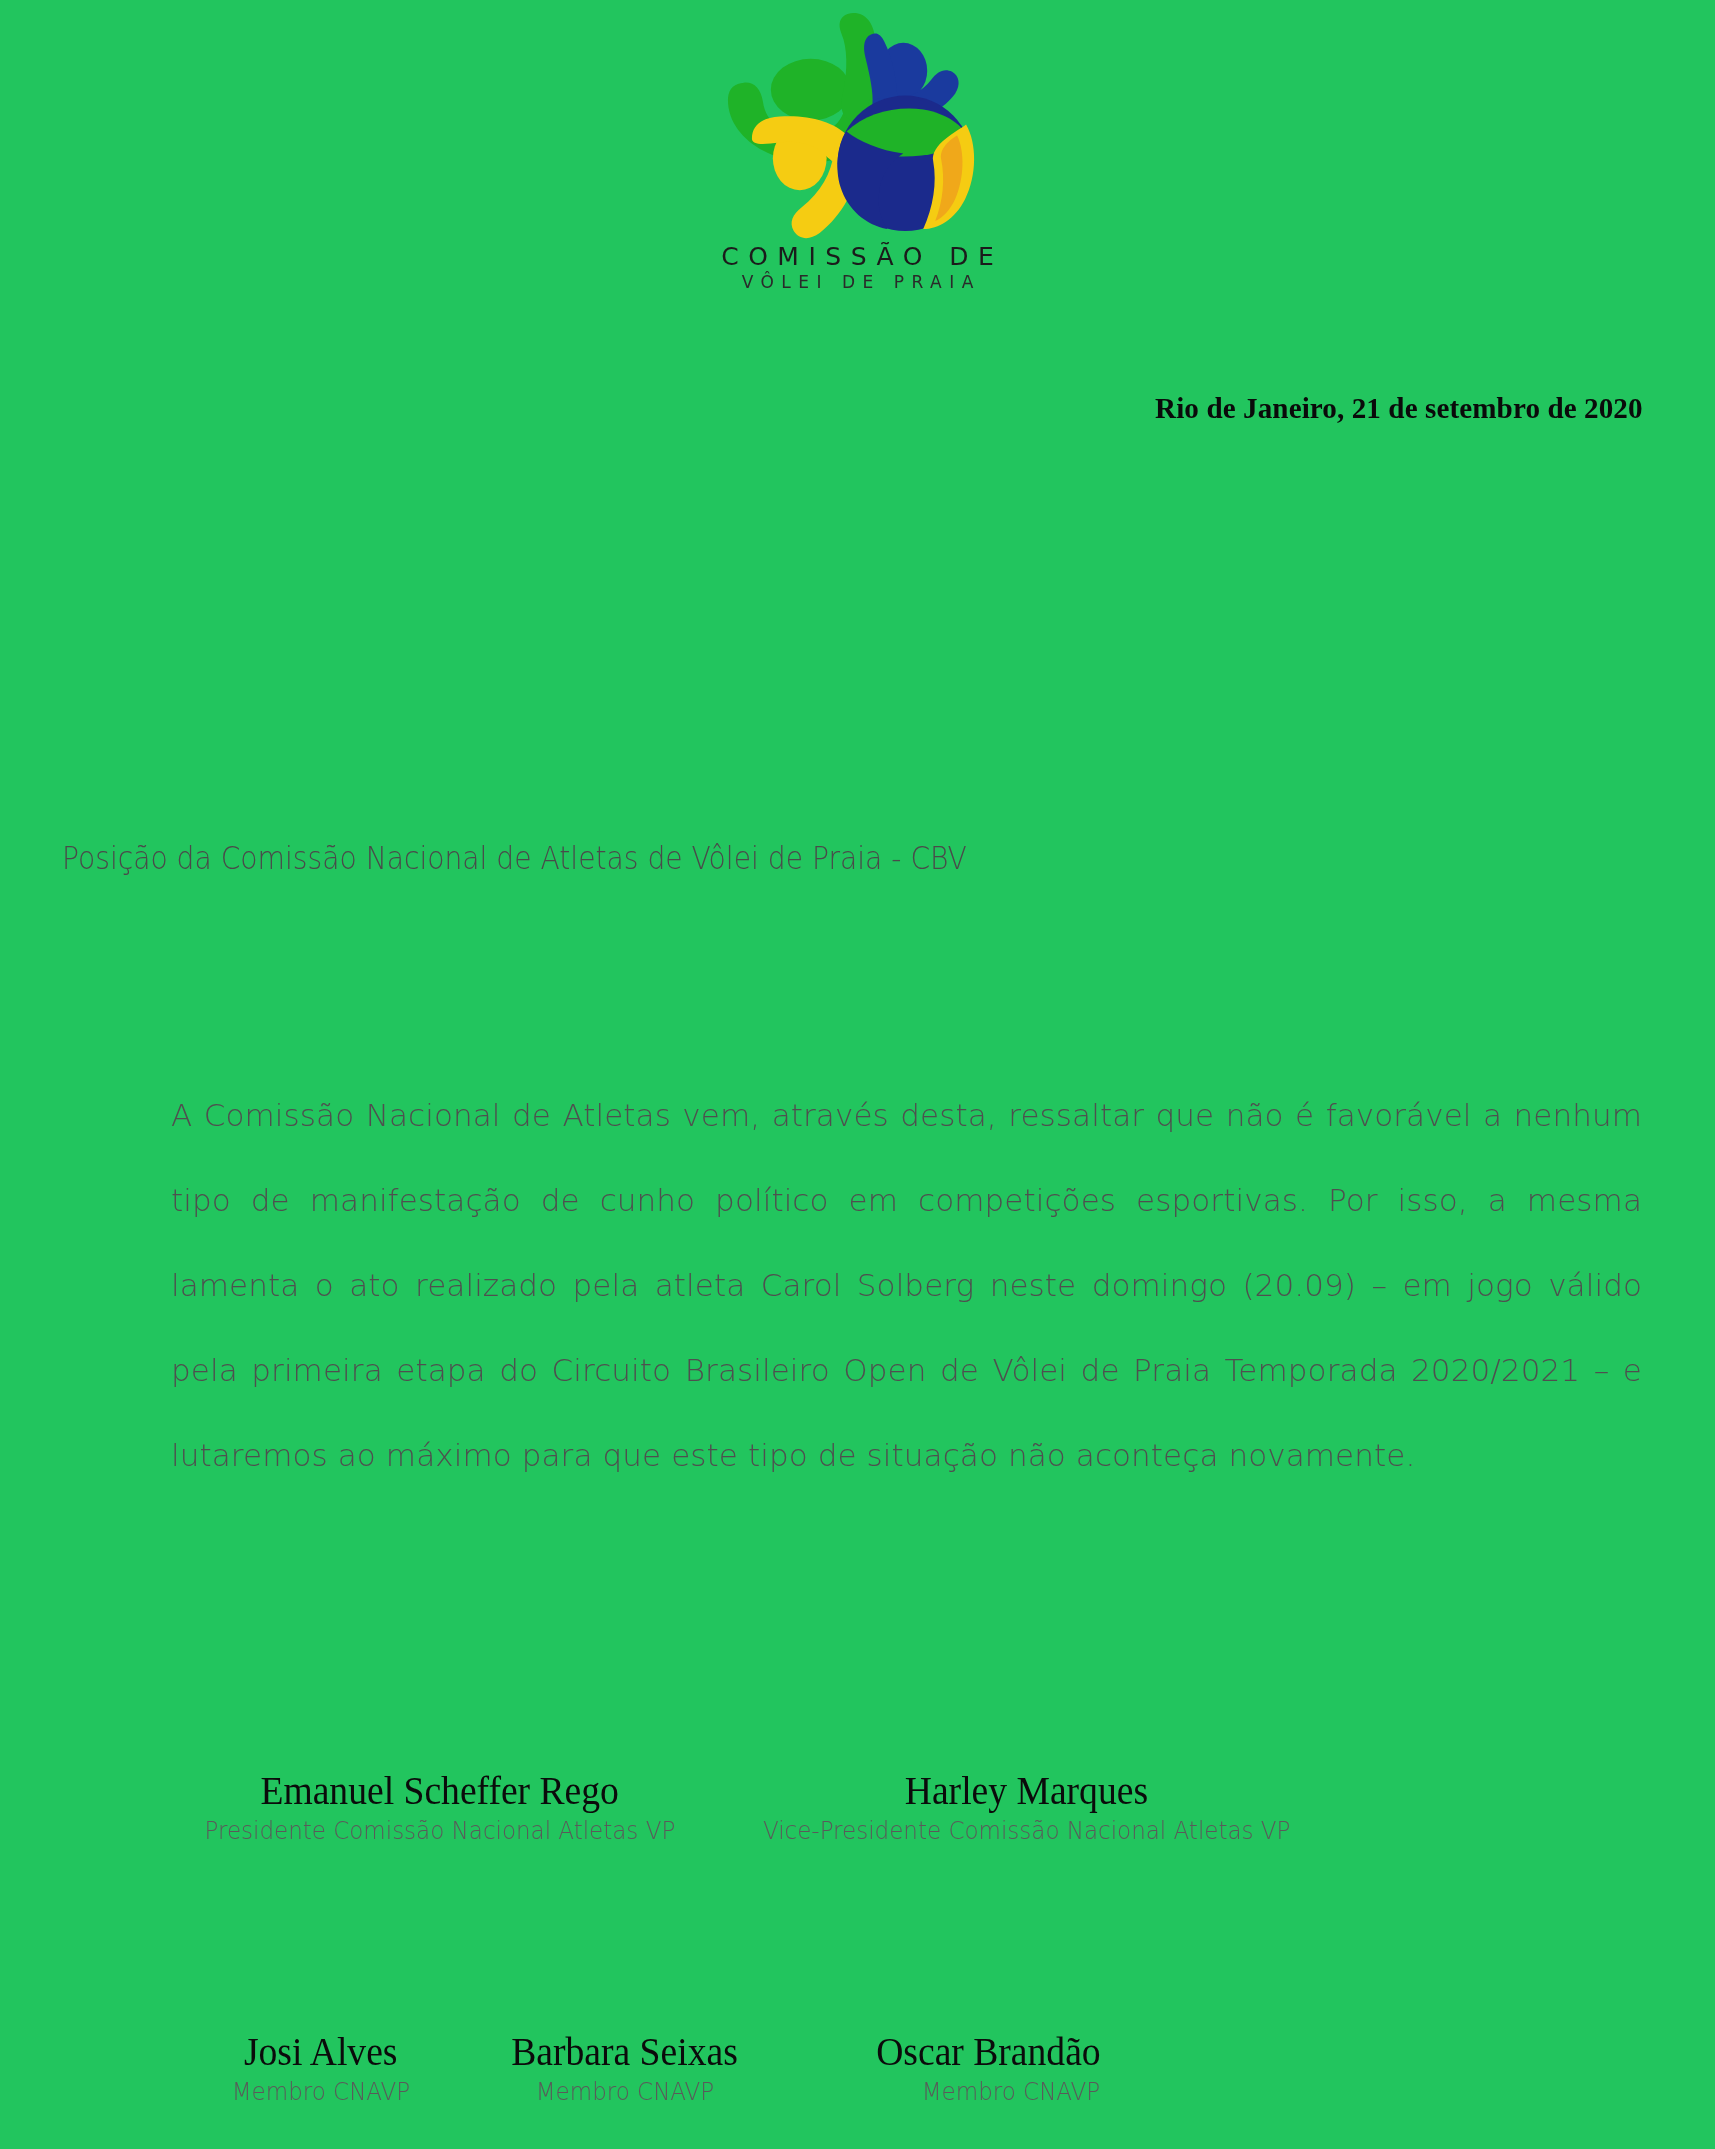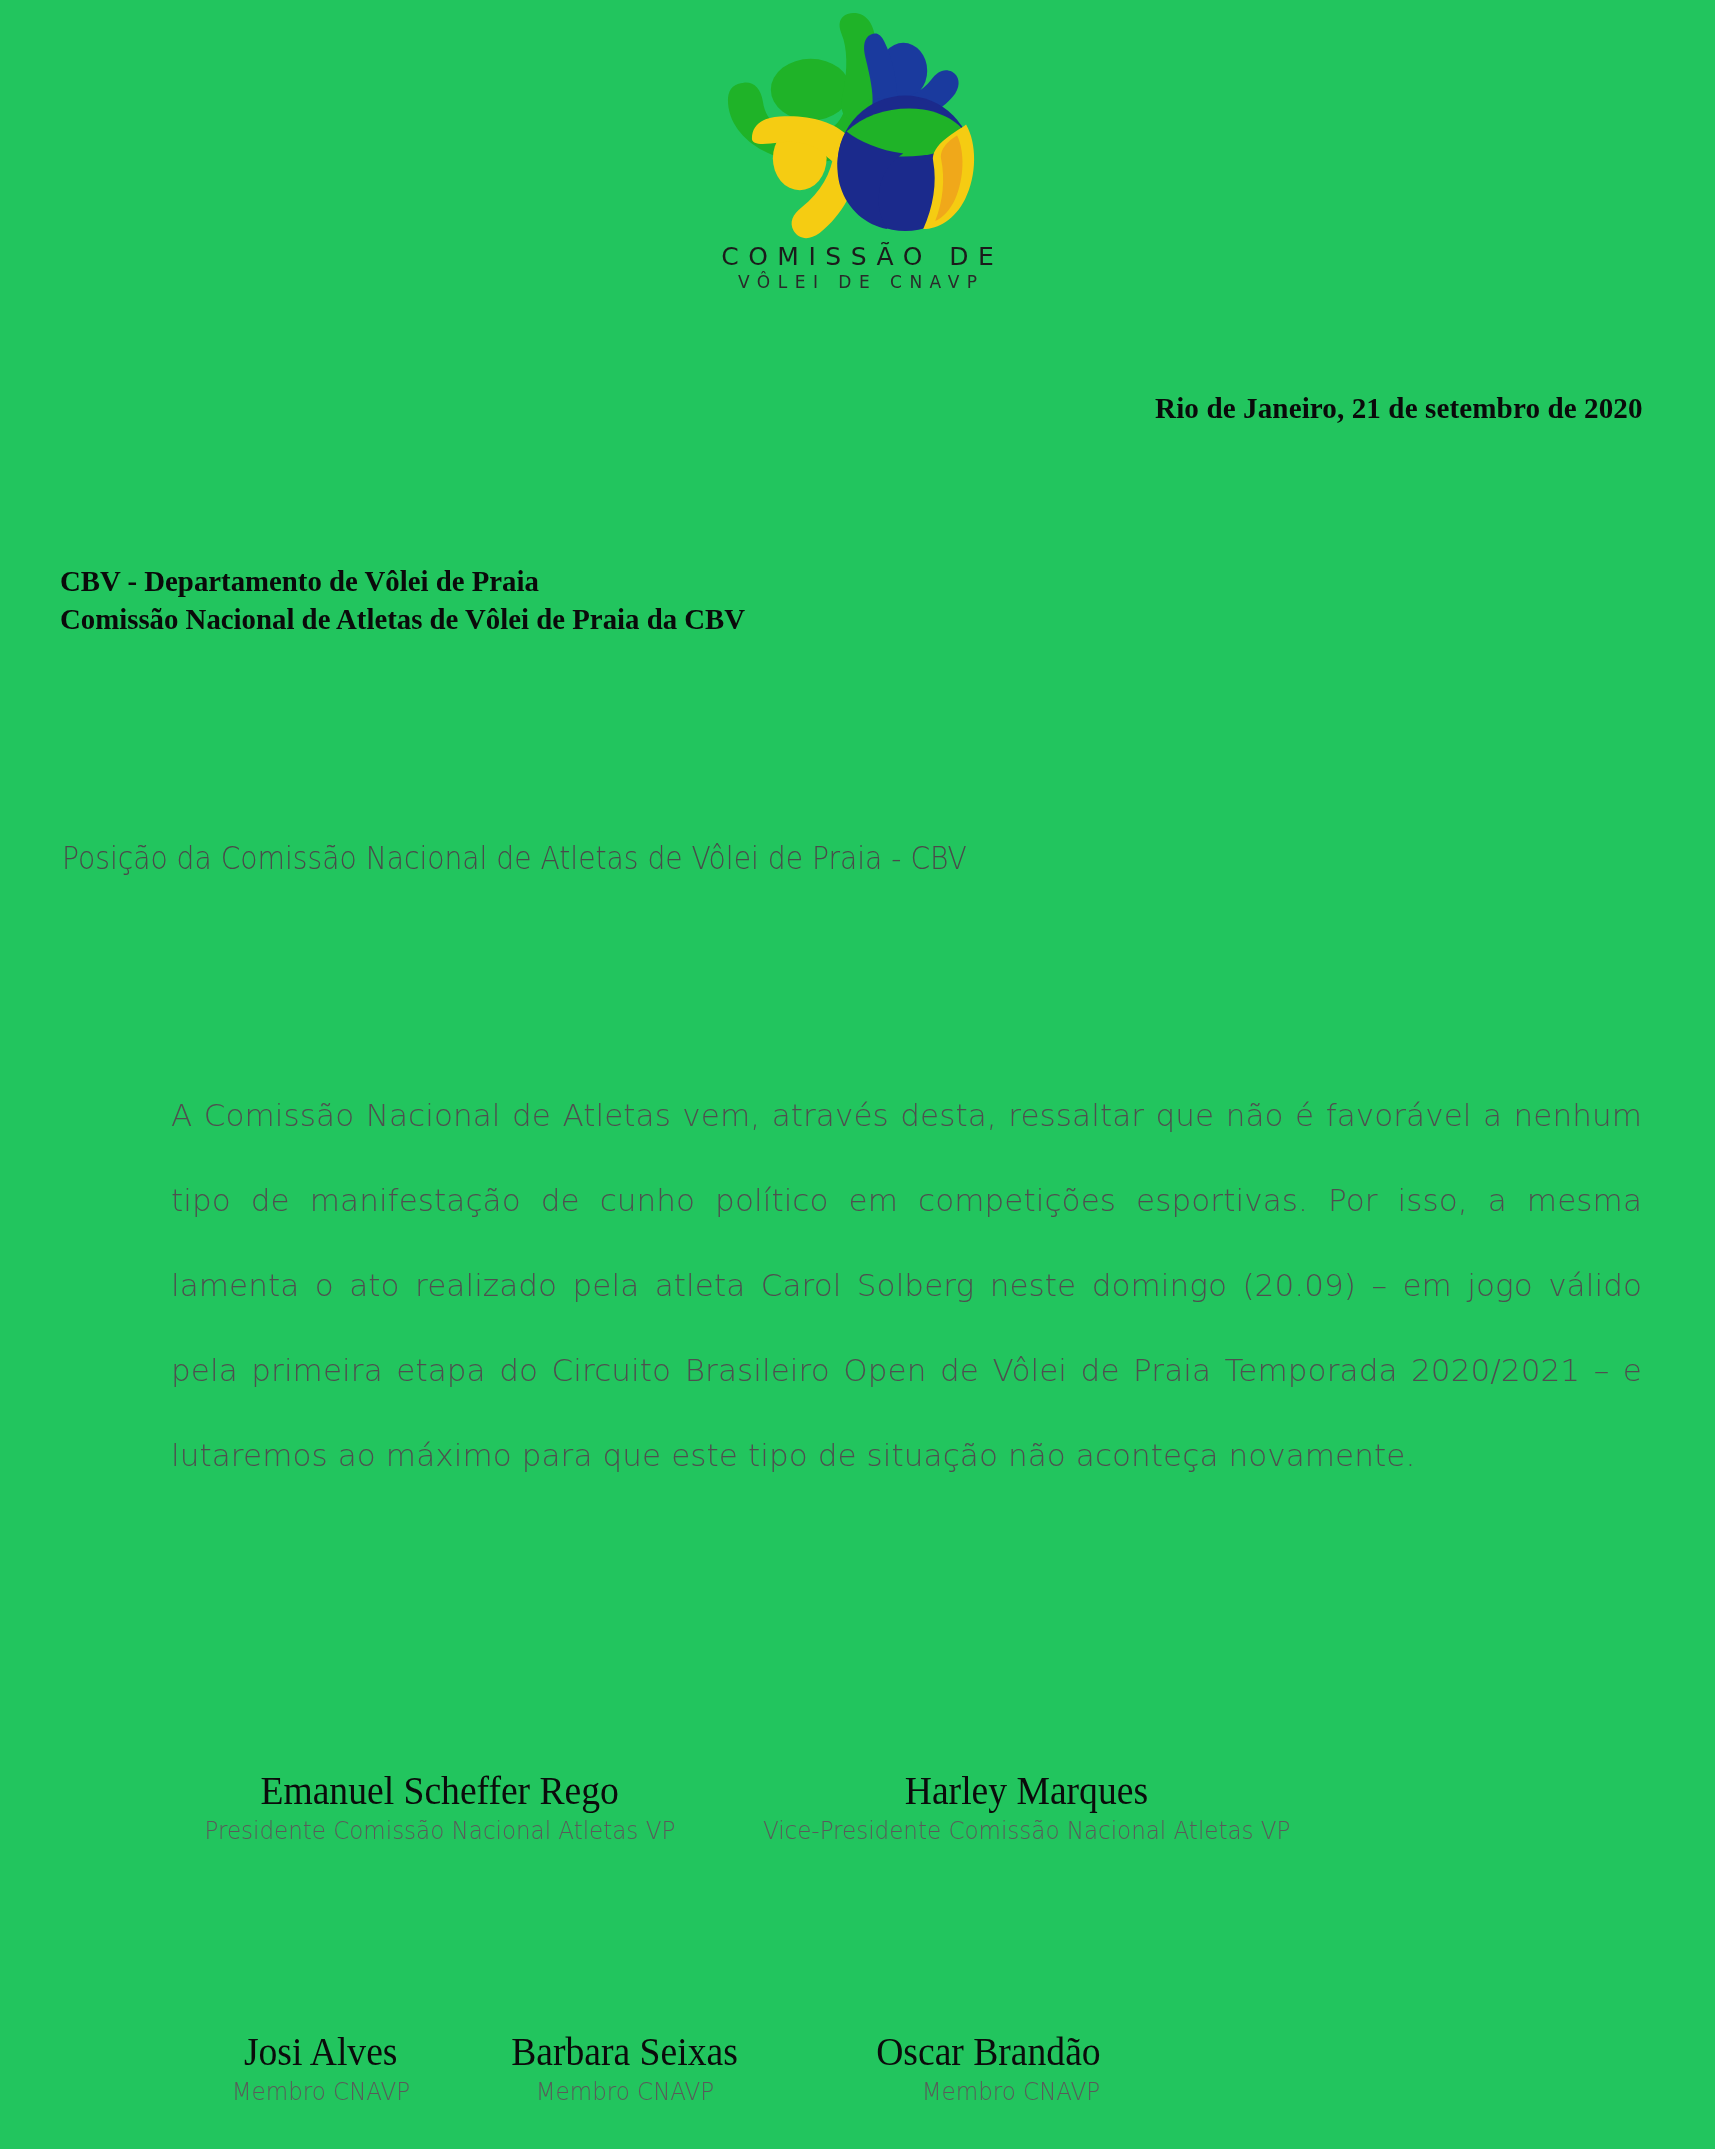--- a/index.html
+++ b/index.html
@@ -222,30 +222,26 @@
       <path d="M259 121 C 270 140, 270 172, 258 196 C 248 216, 231 226, 216 226
                C 226 204, 230 180, 226 158 C 223 141, 250 128, 259 121 Z" fill="#f5cc12"></path>
       <path d="M250 132 C 258 148, 257 176, 248 196 C 243 207, 235 215, 228 218
                C 236 198, 238 176, 234 156 C 232 145, 243 136, 250 132 Z" fill="#f0a81a"></path>
       <path d="M139 128 C 152 138, 172 147, 196 150 C 188 155, 178 165, 174 178
                C 168 198, 172 214, 180 226 C 158 222, 140 206, 133 184
                C 127 164, 130 142, 139 128 Z" fill="#1b2a8c"></path>
     </svg>
     <div class="logo-wordmark">
       <div class="logo-line1">COMISSÃO DE</div>
-      <div class="logo-line3">VÔLEI DE CNAVP</div>
+      <div class="logo-line3">VÔLEI DE PRAIA</div>
     </div>
   </div>
 
   <div class="date-line">Rio de Janeiro, 21 de setembro de 2020</div>
 
-  <div class="addressee">
-    <div>CBV - Departamento de Vôlei de Praia</div>
-    <div>Comissão Nacional de Atletas de Vôlei de Praia da CBV</div>
-  </div>
 
   <div class="subject">Posição da Comissão Nacional de Atletas de Vôlei de Praia - CBV</div>
 
   <div class="body-text">
     <p>A Comissão Nacional de Atletas vem, através desta, ressaltar que não é favorável a nenhum tipo de manifestação de cunho político em competições esportivas. Por isso, a mesma lamenta o ato realizado pela atleta Carol Solberg neste domingo (20.09) – em jogo válido pela primeira etapa do Circuito Brasileiro Open de Vôlei de Praia Temporada 2020/2021 – e lutaremos ao máximo para que este tipo de situação não aconteça novamente.</p>
   </div>
 
   <div class="sig-row-1">
     <div class="sig-block">
       <div class="sig-name">Emanuel Scheffer Rego</div>

